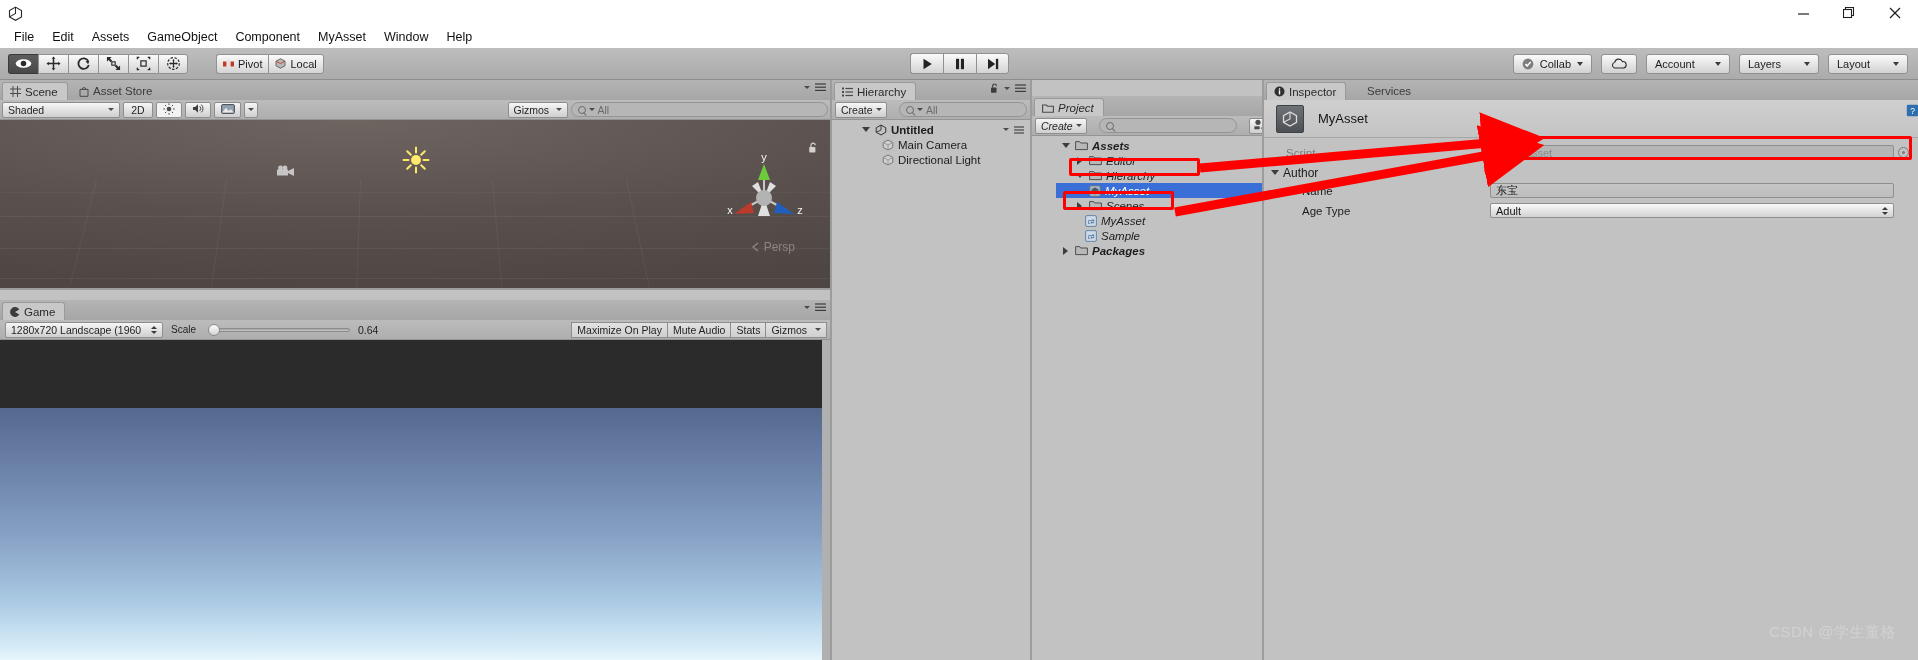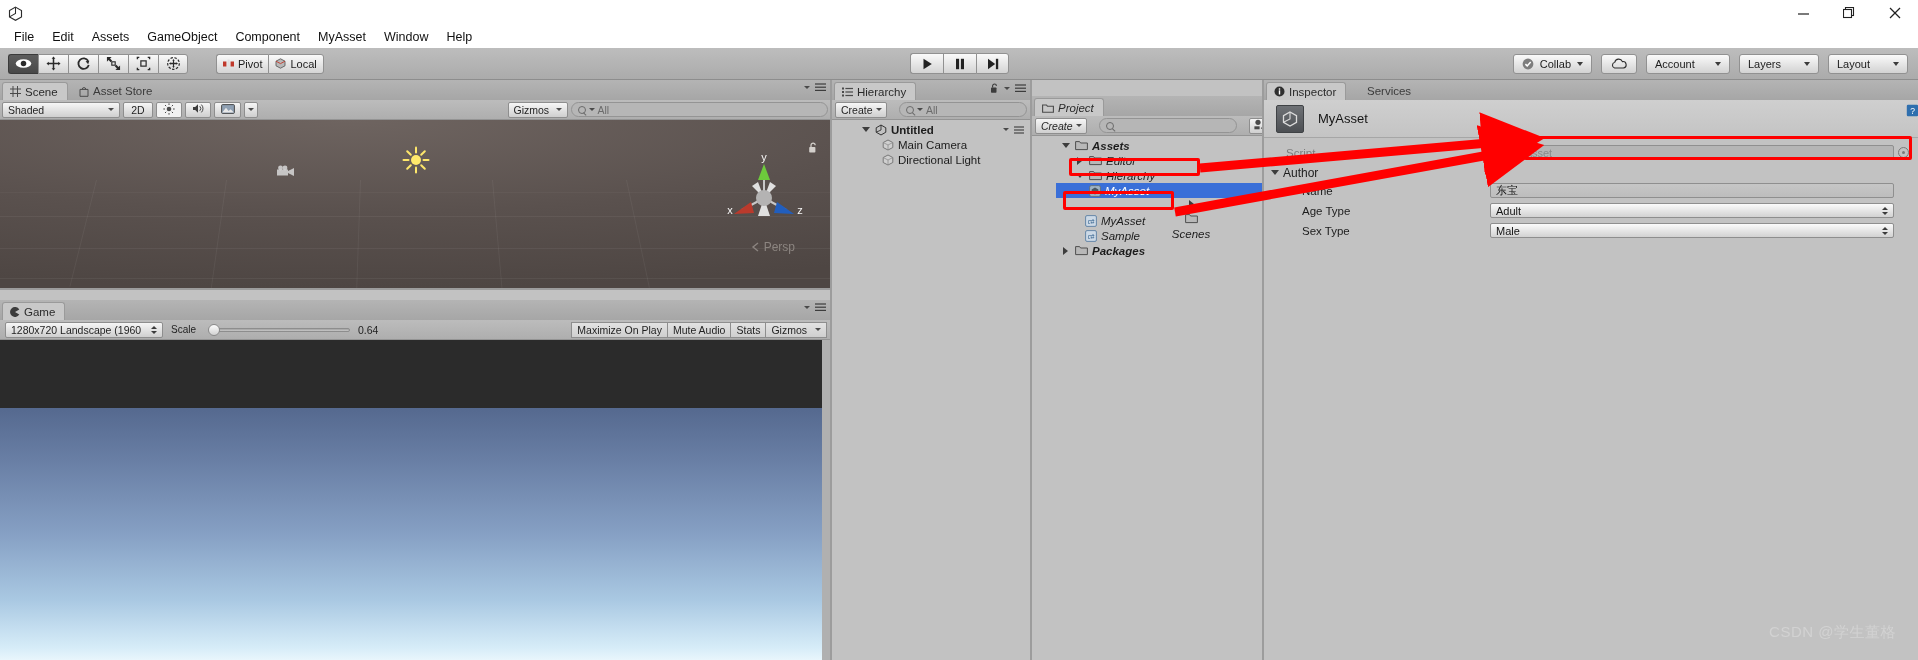--- a/index.html
+++ b/index.html
@@ -766,21 +766,21 @@
       <div class="trow sel-blue" style="padding-left:33px;width:230px;">
         <span style="display:inline-flex;">
           <svg width="12" height="12" viewBox="0 0 12 12">
               <rect x="0.6" y="0.6" width="10.8" height="10.8" rx="1.6" fill="#9fb3c4" stroke="#5e6e7c" stroke-width="0.9"></rect>
               <path d="M6 2.4 L9.4 4.4 V7.6 L6 9.6 L2.6 7.6 V4.4 Z" fill="#4a5863"></path>
             </svg>
         </span>
         <span>MyAsset</span>
       </div>
 
-      <div class="trow" style="padding-left:18px;flex-direction:column;">
+      <div class="trow" style="padding-left:18px;">
         <span class="tw">
             <i class="arrow-r"></i>
           </span>
         <span style="display:inline-flex;">
           <svg width="13" height="11" viewBox="0 0 13 11">
               <path d="M0.6 1.6 H4.6 L5.6 3 H12.4 V9.6 H0.6 Z" fill="#b8b8b8" stroke="#4f4f4f" stroke-width="1"></path>
             </svg>
         </span>
         <span>Scenes</span>
       </div>
@@ -915,30 +915,20 @@
         <span class="flabel ind">Age Type</span>
         <div class="ffield dd">
           <span>Adult</span>
           <span class="updown">
               <i class="ud-u"></i>
               <i class="ud-d"></i>
             </span>
         </div>
       </div>
 
-      <div class="frow" style="margin-top:3px;">
-        <span class="flabel ind">Sex Type</span>
-        <div class="ffield dd">
-          <span>Male</span>
-          <span class="updown">
-              <i class="ud-u"></i>
-              <i class="ud-d"></i>
-            </span>
-        </div>
-      </div>
     </div>
   </div>
 
   <div class="panel-sep" style="left:830px; top:80px; width:2px; height:580px;"></div>
   <div class="panel-sep" style="left:1030px; top:80px; width:2px; height:580px;"></div>
   <div class="panel-sep" style="left:1262px; top:80px; width:2px; height:580px;"></div>
   <div class="panel-sep" style="left:0; top:288px; width:830px; height:2px;"></div>
   <div class="vscroll" style="left:822px; top:340px; height:320px; width:8px;"></div>
 
   <div class="ann-box" style="left:1069px; top:158px; width:131px; height:18px;"></div>

